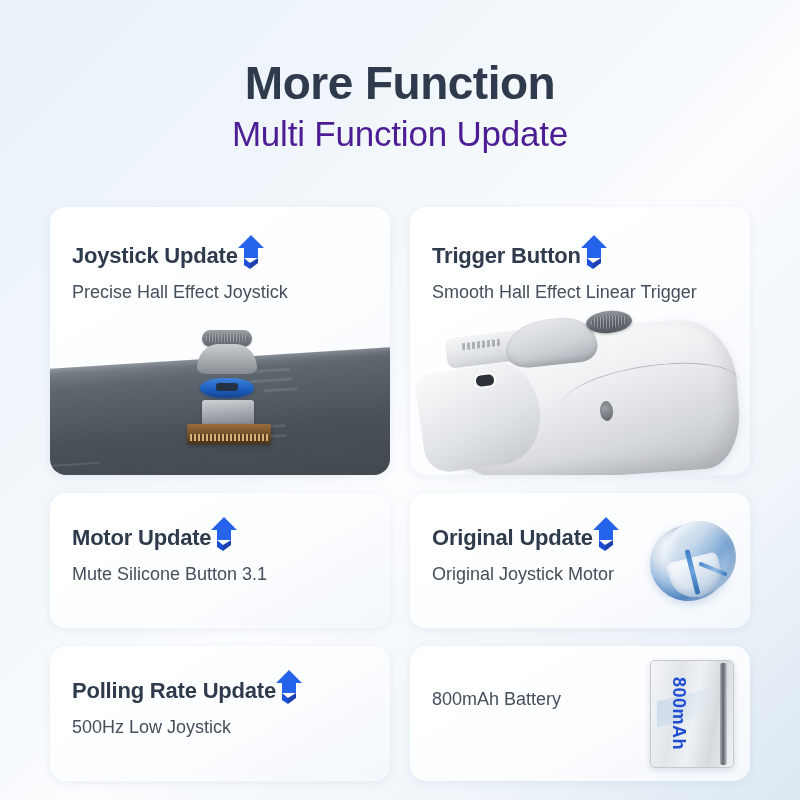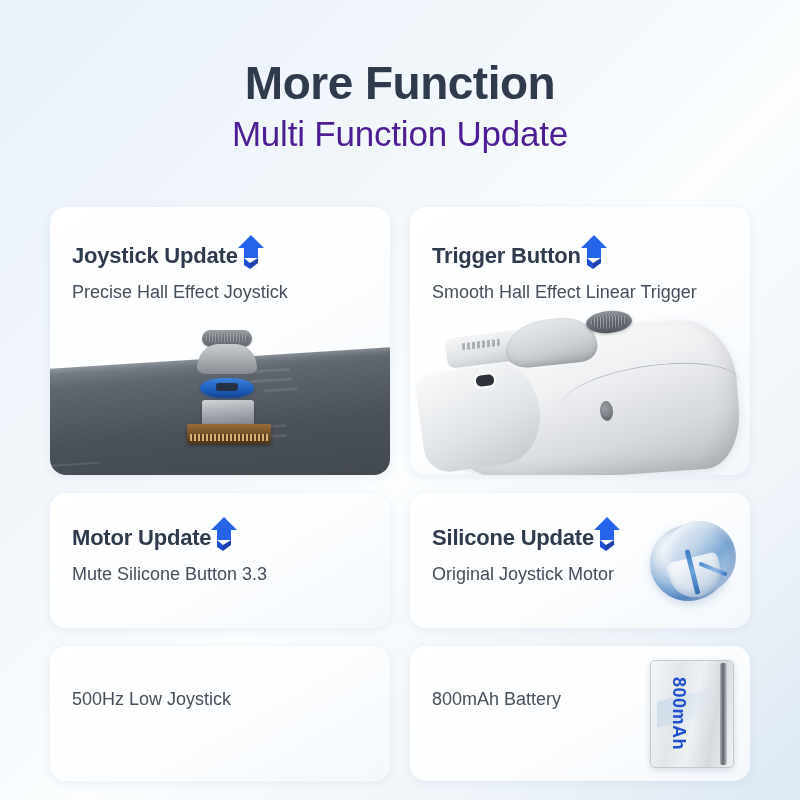--- a/index.html
+++ b/index.html
@@ -491,47 +491,55 @@
     <div class="card short">
       <div class="card-text">
         <div class="card-title-row">
           <span class="card-title">Motor Update</span>
           <svg class="arrow-icon" viewBox="0 0 26 34">
             <polygon points="13,0 26,13 20,13 20,23 6,23 6,13 0,13" fill="#2563eb"></polygon>
             <polygon points="6,23 12,28 12,34 6,30" fill="#1d4ed8"></polygon>
             <polygon points="12,28 20,23 20,28 12,34" fill="#1e40af"></polygon>
           </svg>
         </div>
-        <div class="card-sub">Mute Silicone Button 3.3</div>
+        <div class="card-sub">Mute Silicone Button 3.1</div>
       </div>
     </div>
 
     <div class="card short has-art">
       <div class="card-text">
         <div class="card-title-row">
-          <span class="card-title">Silicone Update</span>
+          <span class="card-title">Original Update</span>
           <svg class="arrow-icon" viewBox="0 0 26 34">
             <polygon points="13,0 26,13 20,13 20,23 6,23 6,13 0,13" fill="#2563eb"></polygon>
             <polygon points="6,23 12,28 12,34 6,30" fill="#1d4ed8"></polygon>
             <polygon points="12,28 20,23 20,28 12,34" fill="#1e40af"></polygon>
           </svg>
         </div>
         <div class="card-sub">Original Joystick Motor</div>
       </div>
       <div class="motor-art">
         <div class="motor-body"></div>
         <div class="motor-rim"></div>
         <div class="motor-cut"></div>
         <div class="motor-shaft"></div>
         <div class="motor-shaft2"></div>
       </div>
     </div>
 
     <div class="card short">
       <div class="card-text">
+        <div class="card-title-row">
+          <span class="card-title">Polling Rate Update</span>
+          <svg class="arrow-icon" viewBox="0 0 26 34">
+            <polygon points="13,0 26,13 20,13 20,23 6,23 6,13 0,13" fill="#2563eb"></polygon>
+            <polygon points="6,23 12,28 12,34 6,30" fill="#1d4ed8"></polygon>
+            <polygon points="12,28 20,23 20,28 12,34" fill="#1e40af"></polygon>
+          </svg>
+        </div>
         <div class="card-sub">500Hz Low Joystick</div>
       </div>
     </div>
 
     <div class="card short has-art">
       <div class="card-text">
         <div class="card-sub">800mAh Battery</div>
       </div>
       <div class="battery-art">
         <div class="batt-body">

